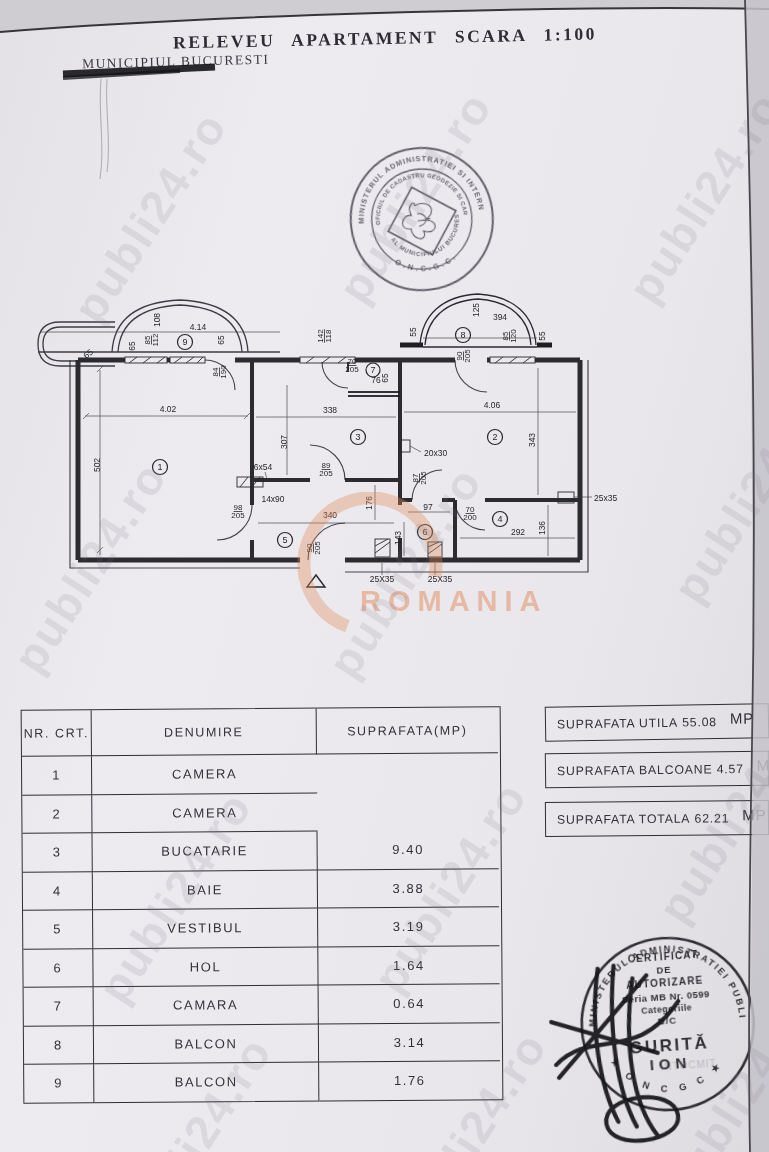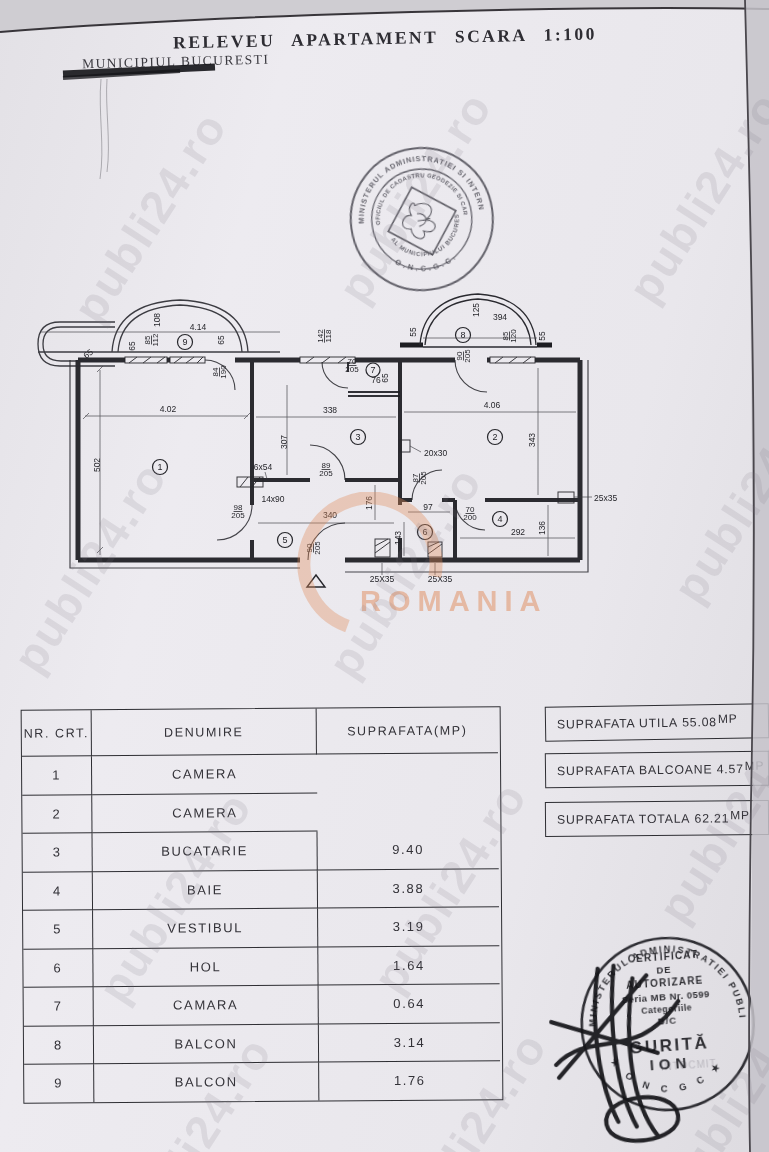--- a/index.html
+++ b/index.html
@@ -26,21 +26,21 @@
   .tcell{border-right:1.6px solid #2e2e33;border-bottom:1.5px solid #2e2e33;
          display:flex;align-items:center;justify-content:center;
          font-size:13px;letter-spacing:1.6px;color:#333238;}
   .trow .tcell:last-child{border-right:none;}
   .trow:last-child .tcell{border-bottom:none;}
   .thead .tcell{height:45px;font-size:12.5px;}
   .tbody .tcell{height:37.5px;}
   .sumbox{position:absolute;z-index:2;left:545px;width:211px;height:33px;border:1.7px solid #2e2e33;
           display:flex;align-items:center;padding-left:11px;font-size:12.3px;letter-spacing:0.8px;
           color:#333238;white-space:nowrap;}
-  .mp{font-size:12px;position:relative;top:-3px;margin-left:1px;}
+  .mp{font-size:15px;position:relative;top:-3px;margin-left:13px;}
   .edges{position:absolute;z-index:4;left:0;top:0;pointer-events:none;}
   .underlay{fill:#8d8a93;opacity:.45;font-size:10px;letter-spacing:1px;}
   text{font-family:"Liberation Sans",sans-serif;}
   .tdim{font-size:8.5px;fill:#26262b;}
   .tfrac{font-size:8px;fill:#26262b;}
   .rnum{font-size:9px;fill:#26262b;}
 </style>
 </head>
 <body>
 

